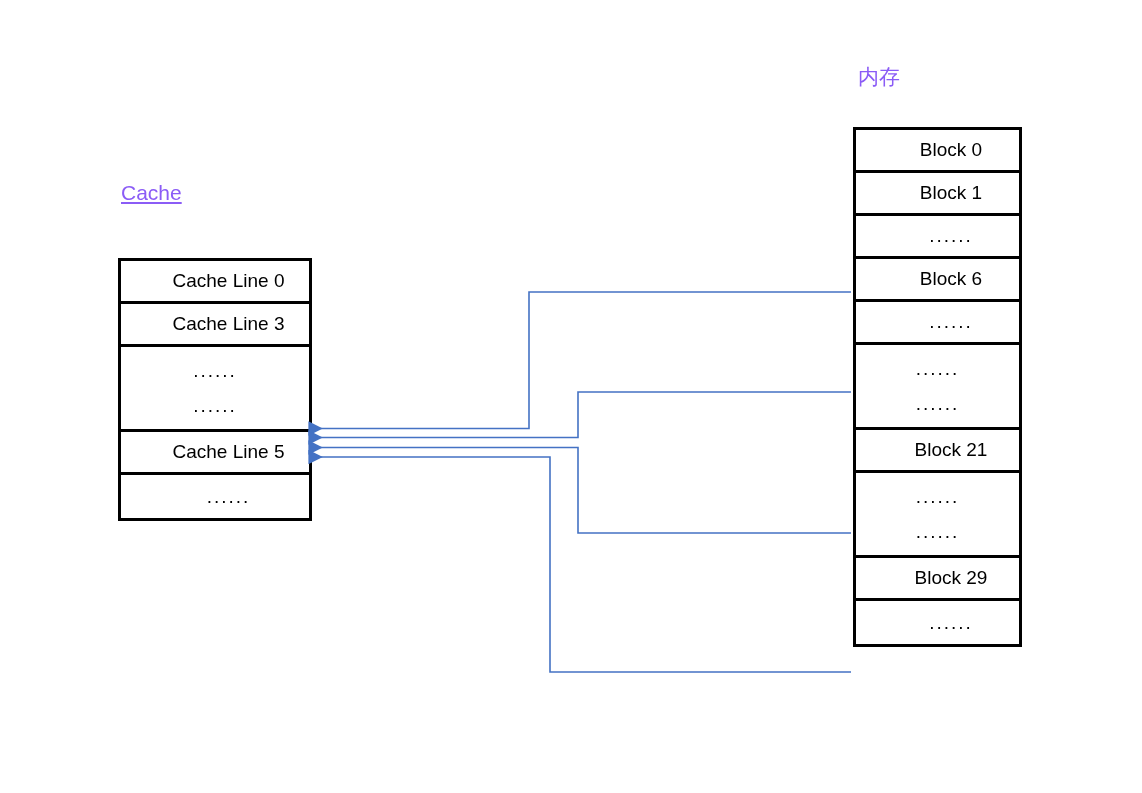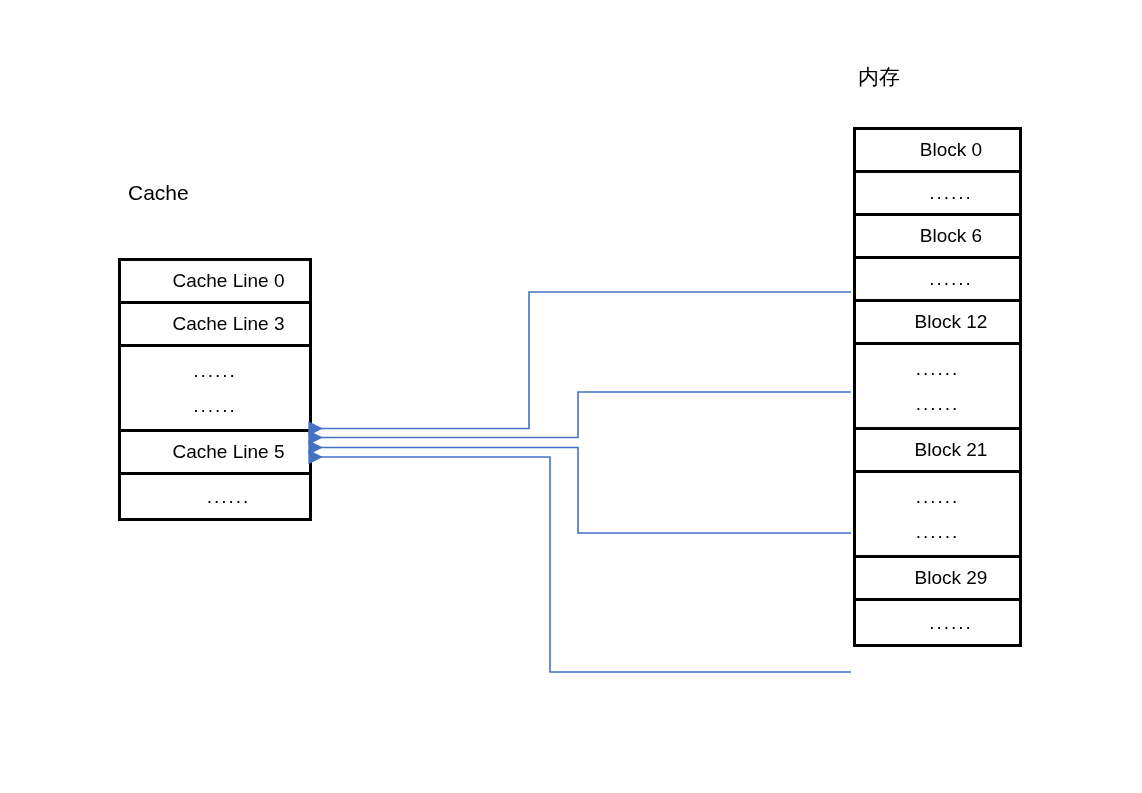--- a/index.html
+++ b/index.html
@@ -13,25 +13,25 @@
     height: 793px;
     background: #ffffff;
     font-family: "Liberation Sans", "DejaVu Sans", sans-serif;
     overflow: hidden;
   }
 
   
   .title {
     position: absolute;
     font-size: 21px;
-    color: #000000;
+    color: #8b5cf6;
     white-space: nowrap;
     line-height: 1;
   }
-  #cache-title { left: 128px; top: 182px; }
+  #cache-title { left: 121px; top: 182px; text-decoration: underline; }
   #memory-title { left: 858px; top: 66px; }
 
   
   .column {
     position: absolute;
     box-sizing: border-box;
     border: 3px solid #000000;
     background: #ffffff;
   }
   #cache-column { left: 118px; top: 258px; width: 194px; }
@@ -97,30 +97,30 @@
       <div class="row h-std">
         <span class="dots">......</span>
       </div>
     </div>
 
   <div class="column" id="memory-column">
       <div class="row h-std">
         <span class="cell-label">Block 0</span>
       </div>
       <div class="row h-std">
+        <span class="cell-label">Block 1</span>
+      </div>
+      <div class="row h-std">
         <span class="dots">......</span>
       </div>
       <div class="row h-std">
         <span class="cell-label">Block 6</span>
       </div>
       <div class="row h-std">
         <span class="dots">......</span>
-      </div>
-      <div class="row h-std">
-        <span class="cell-label">Block 12</span>
       </div>
       <div class="row h-tall">
         <span class="dots">......</span>
         <span class="dots">......</span>
       </div>
       <div class="row h-std">
         <span class="cell-label">Block 21</span>
       </div>
       <div class="row h-tall">
         <span class="dots">......</span>

